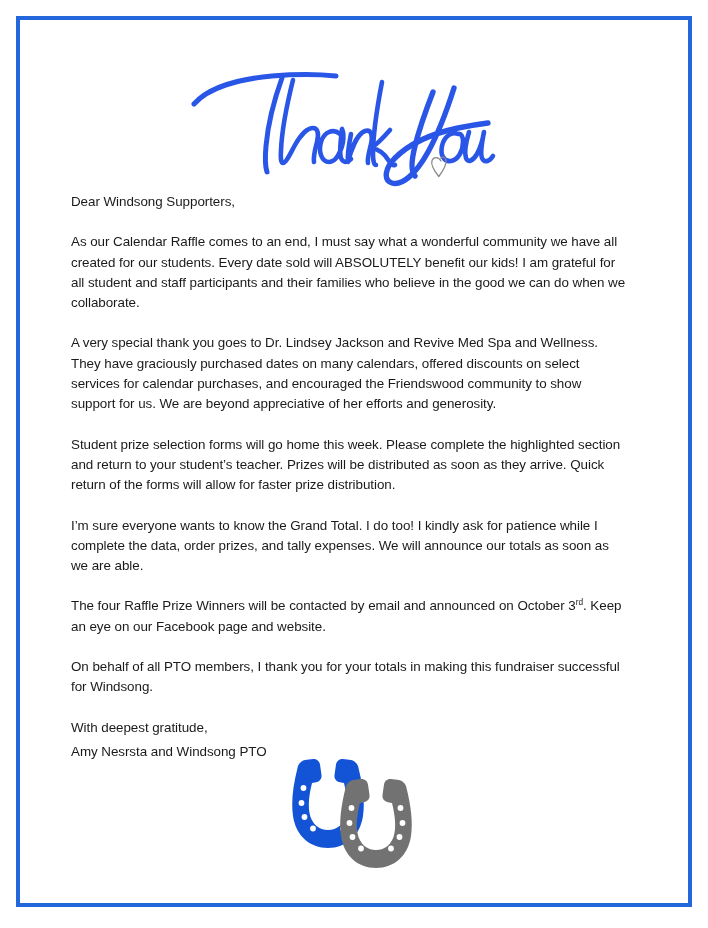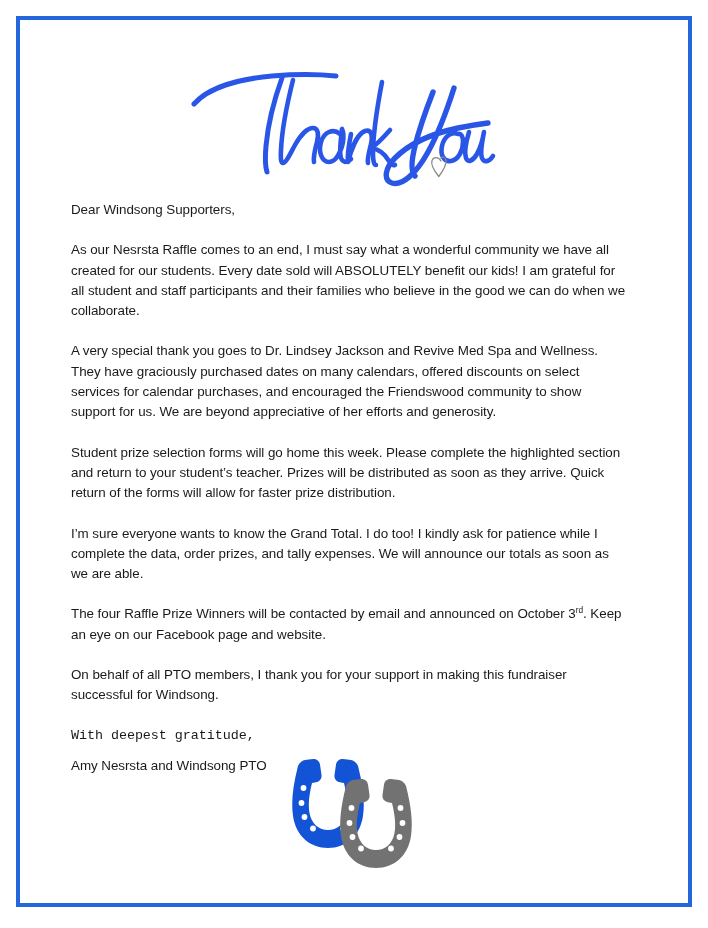--- a/index.html
+++ b/index.html
@@ -47,33 +47,33 @@
     top: 0;
     width: 320px;
     height: 125px;
     display: block;
   }
 
   
   #letter {
     position: absolute;
     left: 71px;
-    top: 200px;
+    top: 192px;
     width: 556px;
   }
   .para {
     margin: 0 0 20px 0;
     font-size: 13.4px;
     line-height: 20.3px;
     color: #1a1a1a;
     letter-spacing: -0.05px;
     font-family: "Liberation Sans", sans-serif;
   }
   .para:last-child { margin-bottom: 12px; }
-  .para.tight { margin-bottom: 10px; font-family: Liberation Mono, monospace; }
+  .para.tight { margin-bottom: 4px; }
   .sup {
     font-size: 0.62em;
     vertical-align: super;
     line-height: 0;
   }
 
   
   #logo {
     position: absolute;
     left: 281px;
@@ -131,26 +131,26 @@
         <path d="M253 99 C 250.5 94.5, 245.5 94.5, 244 98.5
                  C 242.6 102.4, 245.2 107.5, 250.8 114.5
                  C 256 107.4, 258.8 102.2, 258 98.4
                  C 257.2 94.6, 254.6 93.8, 253 96.4" transform="translate(2,0)" fill="none" stroke="#8a8a8a" stroke-width="1.3" stroke-linecap="round" stroke-linejoin="round"></path>
       </g>
     </svg>
   </div>
 
   <div id="letter">
     <p class="para">Dear Windsong Supporters,</p>
-    <p class="para">As our Nesrsta Raffle comes to an end, I must say what a wonderful community we have all created for our students. Every date sold will ABSOLUTELY benefit our kids! I am grateful for all student and staff participants and their families who believe in the good we can do when we collaborate.</p>
+    <p class="para">As our Calendar Raffle comes to an end, I must say what a wonderful community we have all created for our students. Every date sold will ABSOLUTELY benefit our kids! I am grateful for all student and staff participants and their families who believe in the good we can do when we collaborate.</p>
     <p class="para">A very special thank you goes to Dr. Lindsey Jackson and Revive Med Spa and Wellness. They have graciously purchased dates on many calendars, offered discounts on select services for calendar purchases, and encouraged the Friendswood community to show support for us. We are beyond appreciative of her efforts and generosity.</p>
     <p class="para">Student prize selection forms will go home this week. Please complete the highlighted section and return to your student’s teacher. Prizes will be distributed as soon as they arrive. Quick return of the forms will allow for faster prize distribution.</p>
     <p class="para">I’m sure everyone wants to know the Grand Total. I do too! I kindly ask for patience while I complete the data, order prizes, and tally expenses. We will announce our totals as soon as we are able.</p>
     <p class="para"><span>The four Raffle Prize Winners will be contacted by email and announced on October 3</span><span class="sup">rd</span><span>. Keep an eye on our Facebook page and website.</span></p>
-    <p class="para">On behalf of all PTO members, I thank you for your support in making this fundraiser successful for Windsong.</p>
+    <p class="para">On behalf of all PTO members, I thank you for your totals in making this fundraiser successful for Windsong.</p>
     <p class="para tight">With deepest gratitude,</p>
     <p class="para">Amy Nesrsta and Windsong PTO</p>
   </div>
 
   <div id="logo">
     <svg viewBox="0 0 150 120" xmlns="http://www.w3.org/2000/svg" aria-label="Two horseshoes">
 
       <g>
         <path fill="#1353d6" d="
           M 24 12

